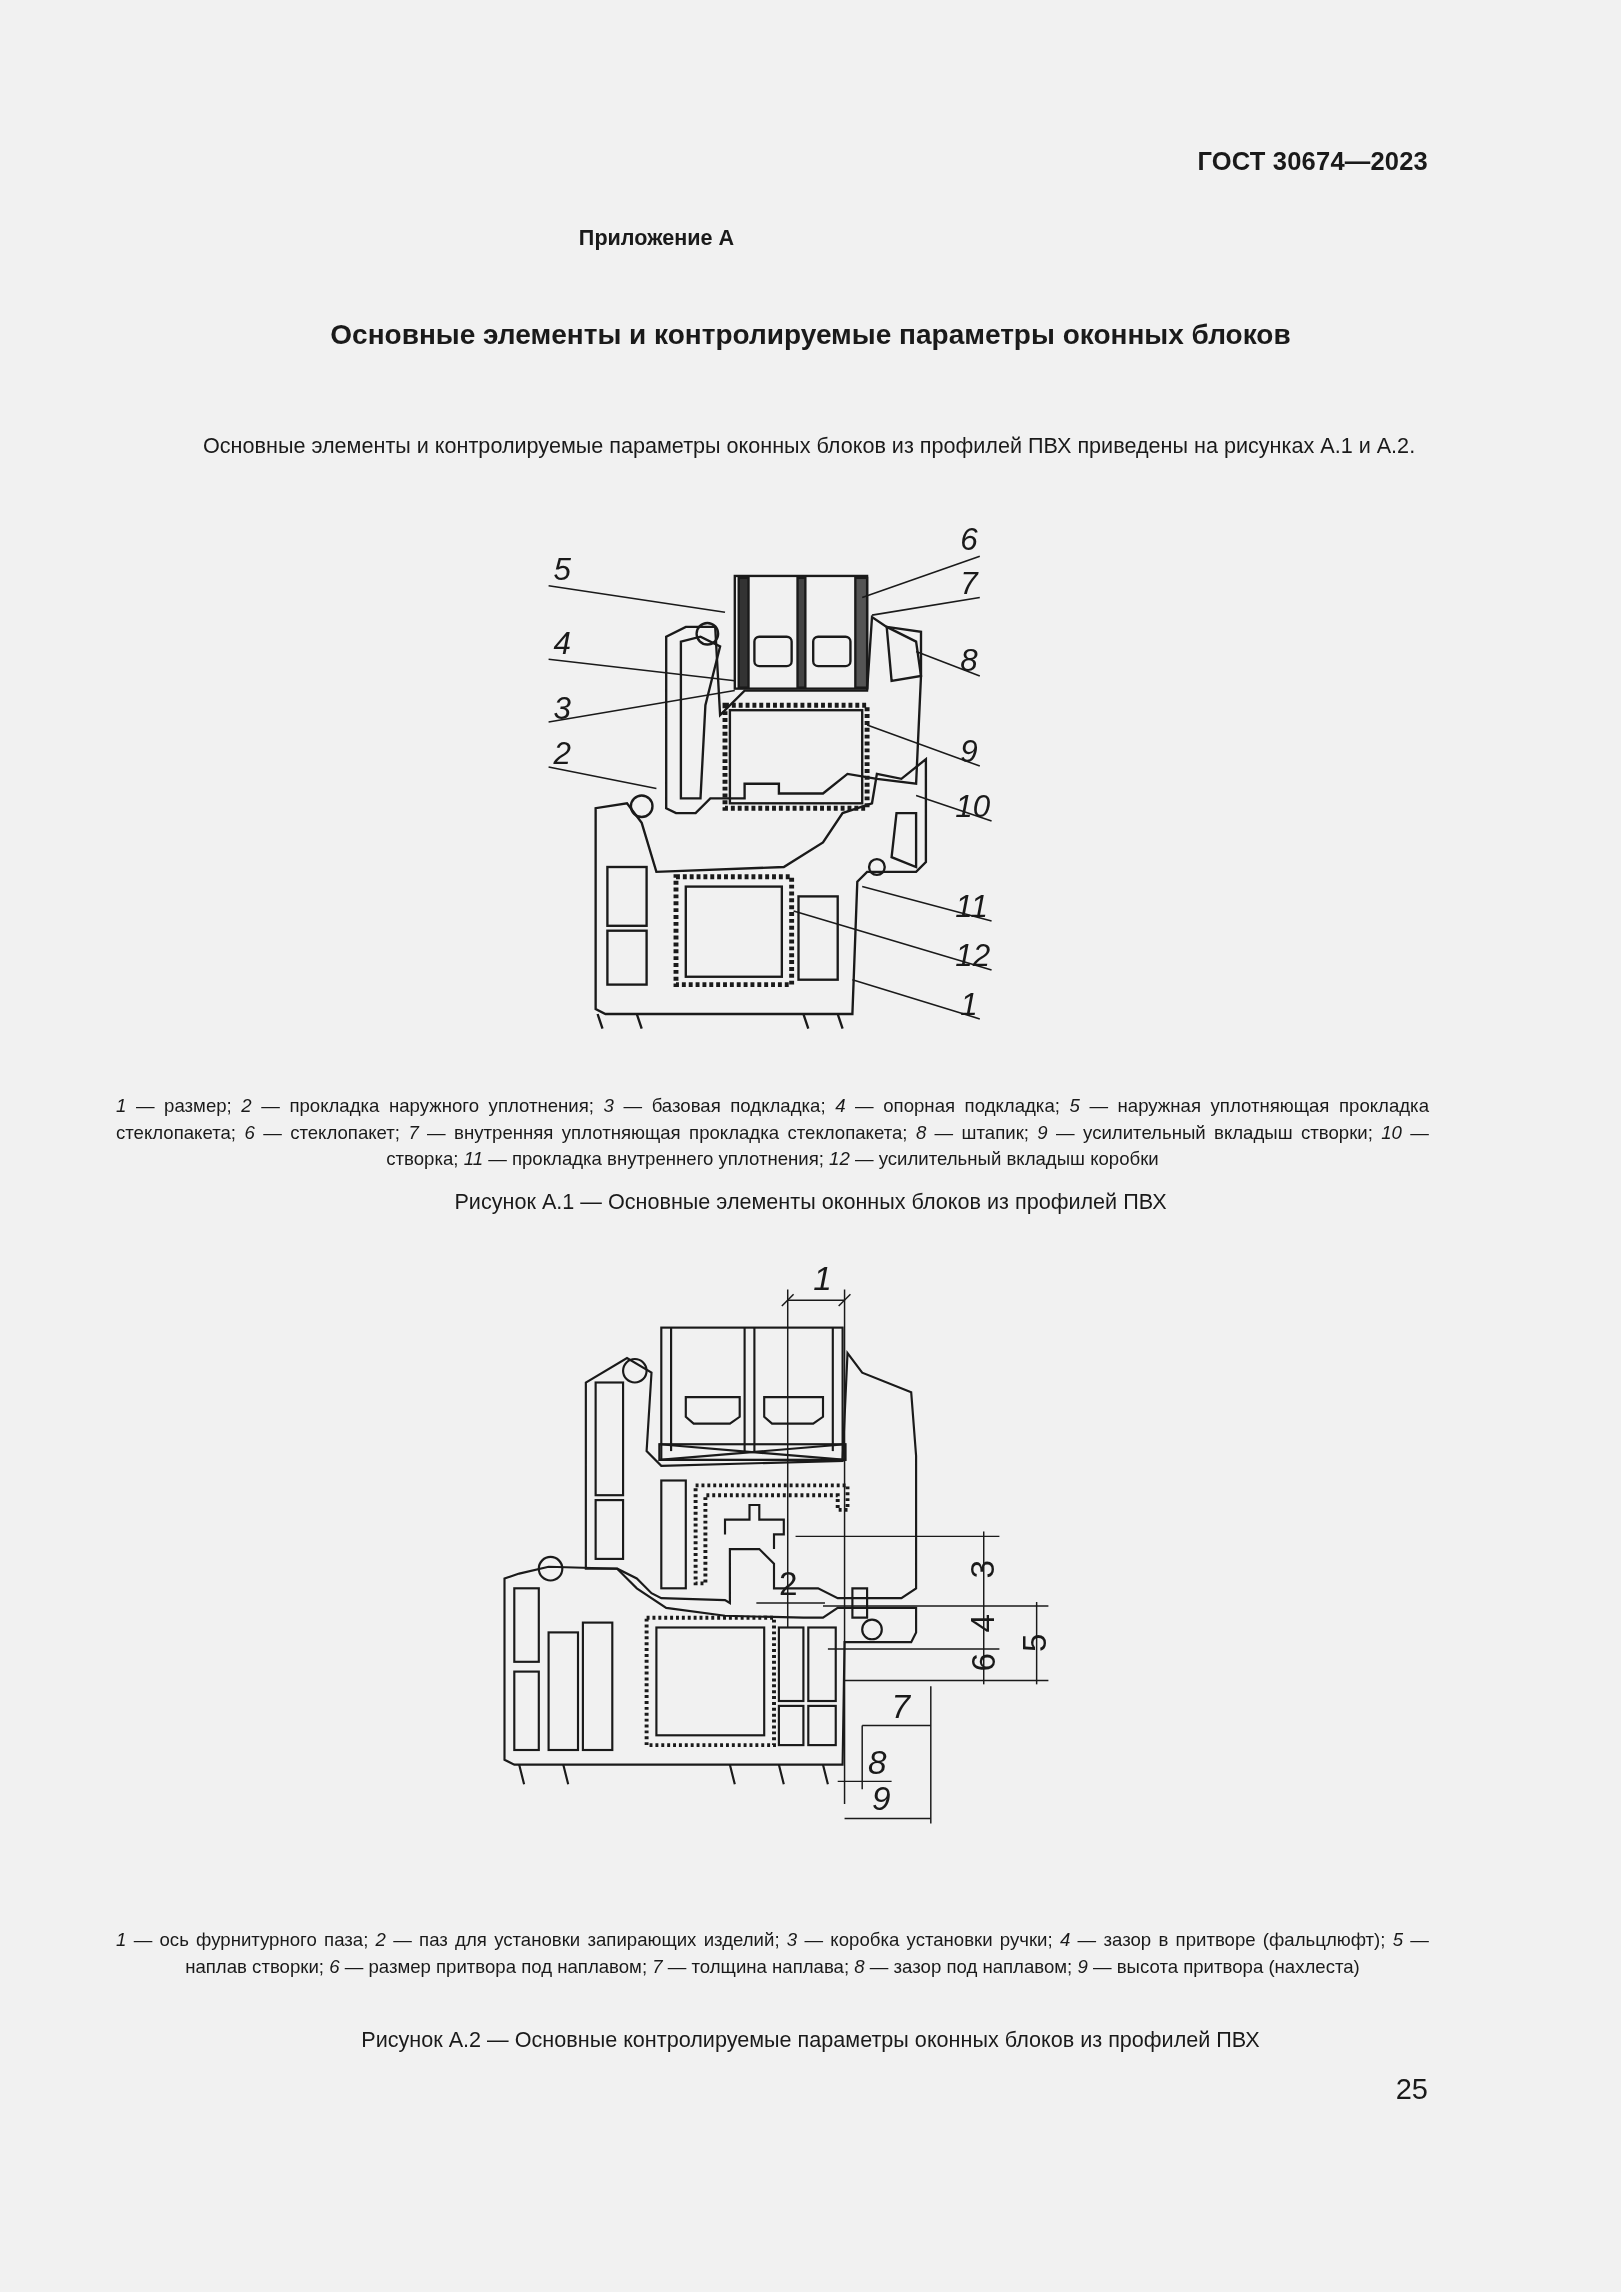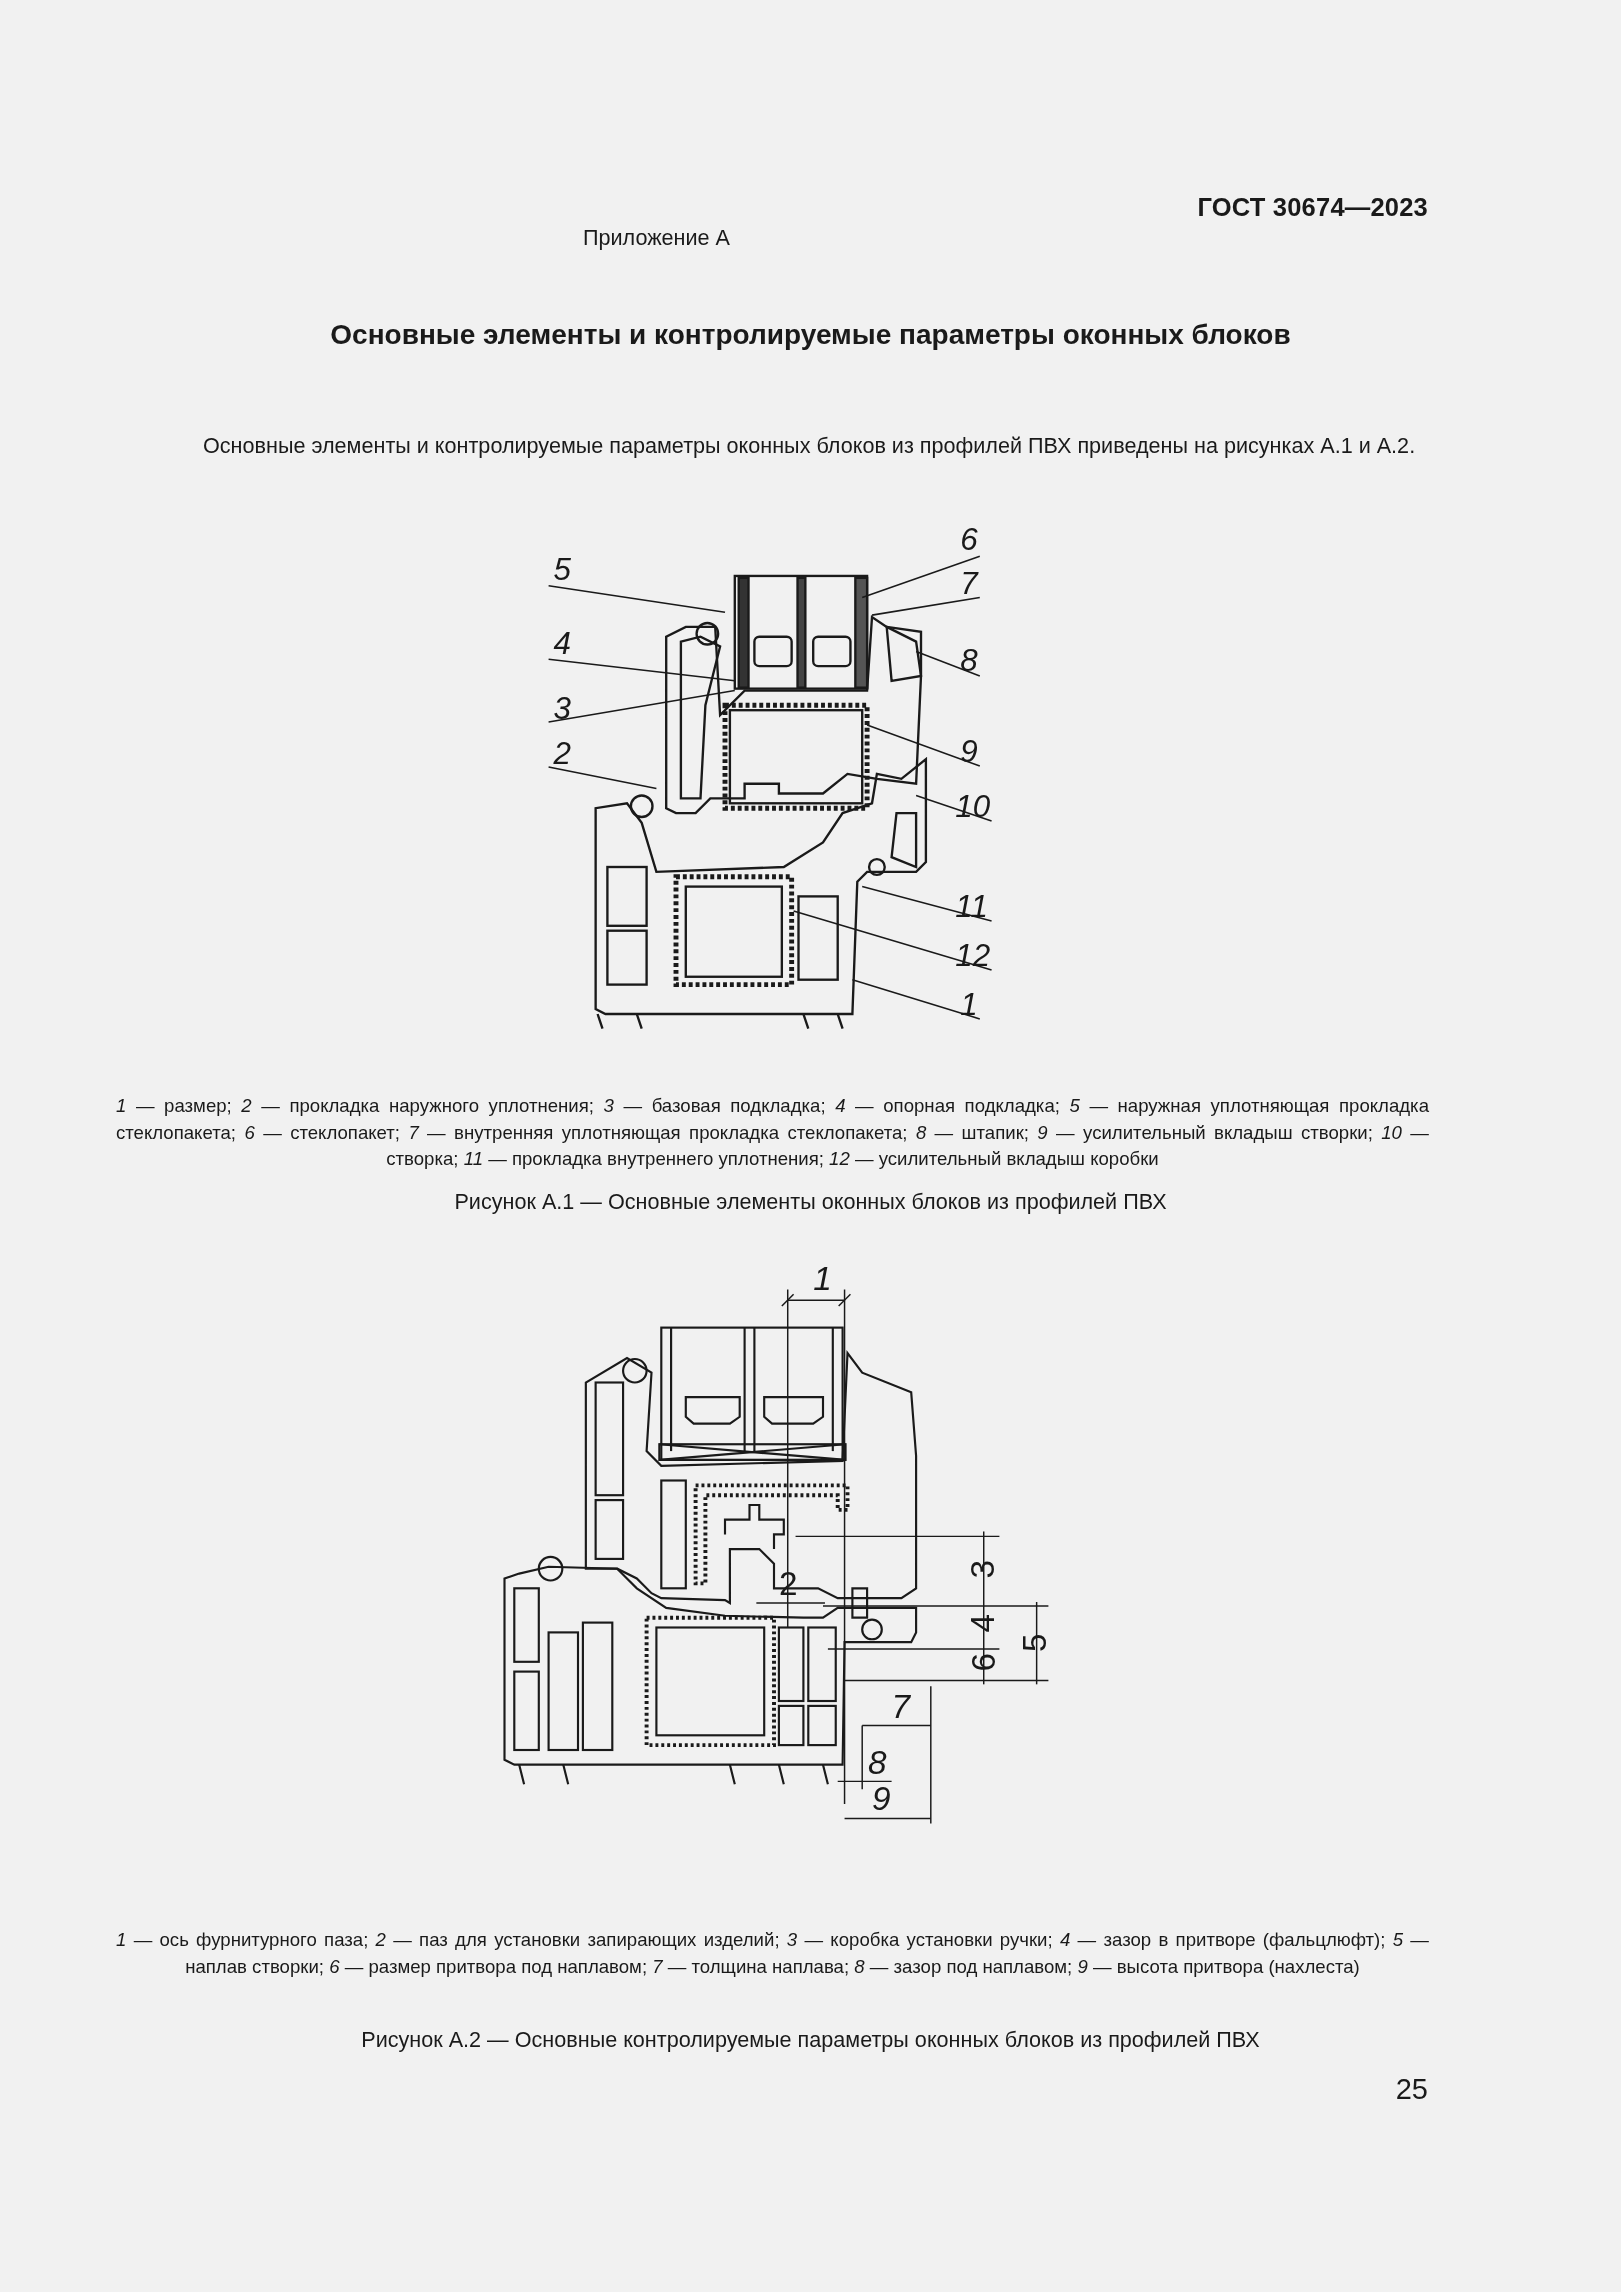--- a/index.html
+++ b/index.html
@@ -6,25 +6,25 @@
   body {
     width: 1621px; height: 2293px;
     background: #f1f1f1;
     position: relative;
     font-family: "Liberation Sans", sans-serif;
     color: #1a1a1a;
     overflow: hidden;
   }
   .doc-code {
     position: absolute; right: 193px; top: 147px;
-    font-size: 25.5px; font-weight: bold; letter-spacing: 0.2px; margin-top: 46px;
+    font-size: 25.5px; font-weight: bold; letter-spacing: 0.2px;
   }
   .appendix {
     position: absolute; left: 0; width: 1313px; top: 223px;
-    text-align: center; font-size: 21.6px; font-weight: normal; line-height: 29px;
+    text-align: center; font-size: 21.6px; font-weight: bold; line-height: 29px;
   }
   .appendix-title {
     position: absolute; left: 0; width: 1621px; top: 316px;
     text-align: center; font-size: 28px; font-weight: bold; line-height: 37px;
   }
   .intro {
     position: absolute; left: 116px; width: 1313px; top: 412px;
     font-size: 21.6px; line-height: 31px; text-align: justify;
     text-indent: 69px;
   }

